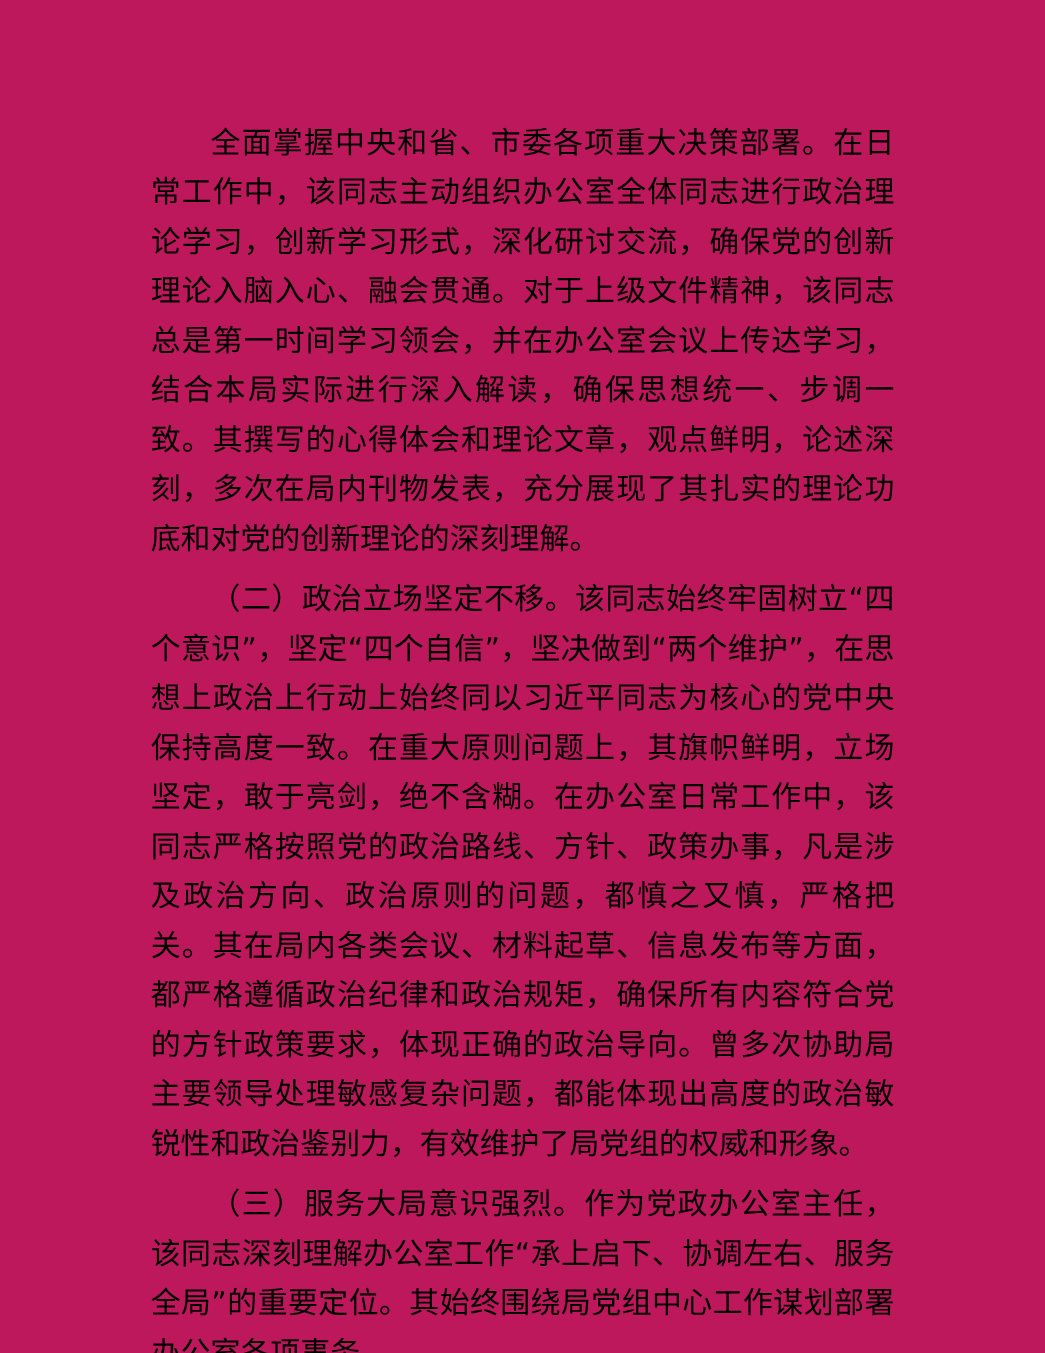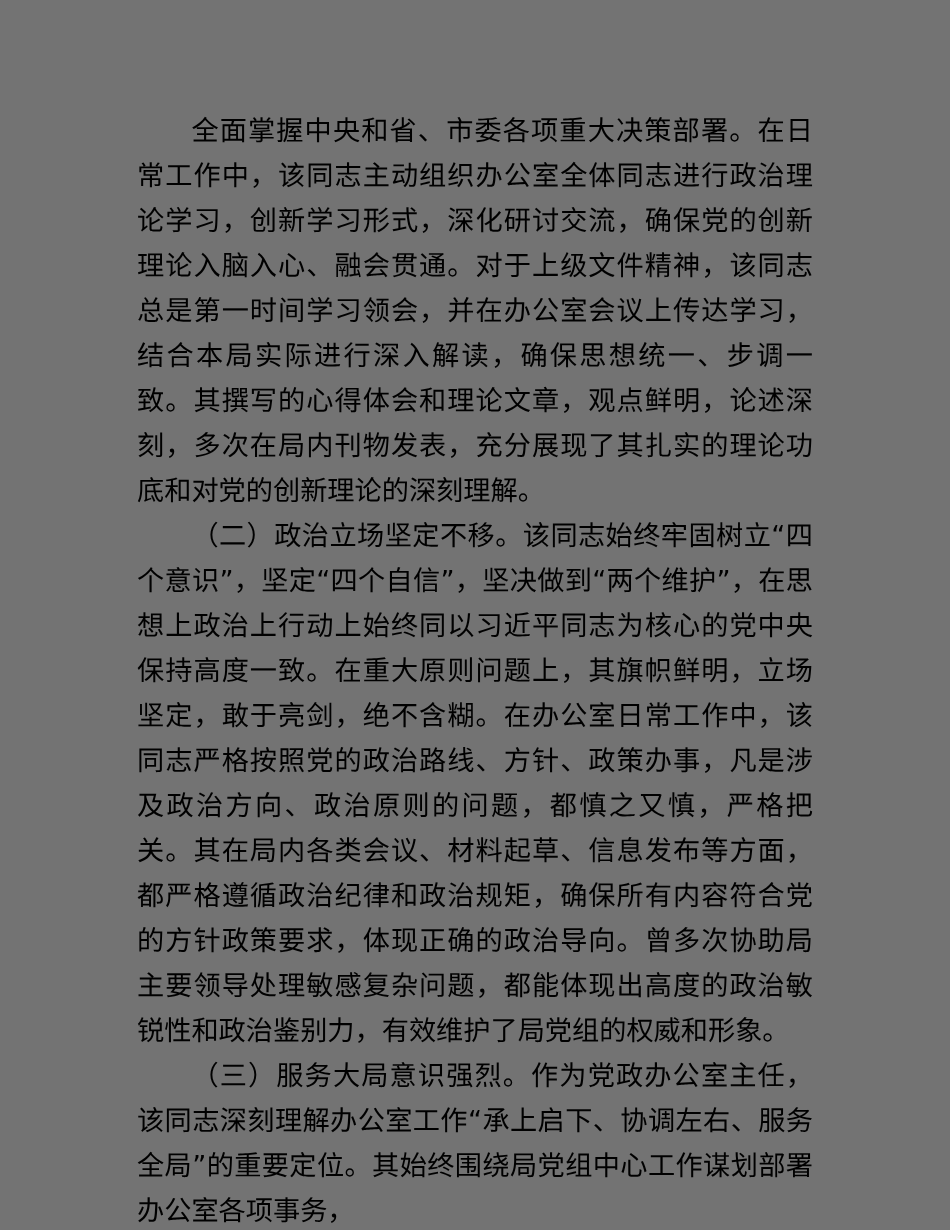--- a/index.html
+++ b/index.html
@@ -5,21 +5,21 @@
   html, body {
     margin: 0;
     padding: 0;
     background: #ffffff;
   }
 
   .page {
     position: relative;
     width: 950px;
     height: 1230px;
-    background: #737373;
+    background: #be185d;
     overflow: hidden;
     box-sizing: border-box;
   }
 
   .text-column {
     position: absolute;
     left: 137px;
     top: 108px;
     width: 676px;
   }
@@ -34,21 +34,21 @@
     text-align: justify;
     text-justify: inter-ideograph;
     text-indent: 2em;
     letter-spacing: 0;
     word-break: break-all;
     font-weight: 400;
     -webkit-font-smoothing: antialiased;
   }
 
   .doc-paragraph + .doc-paragraph {
-    margin-top: 0;
+    margin-top: 10px;
   }
 
   
   .doc-paragraph.continuation {
     text-indent: 2em;
   }
 </style>
 </head>
 <body>
 

